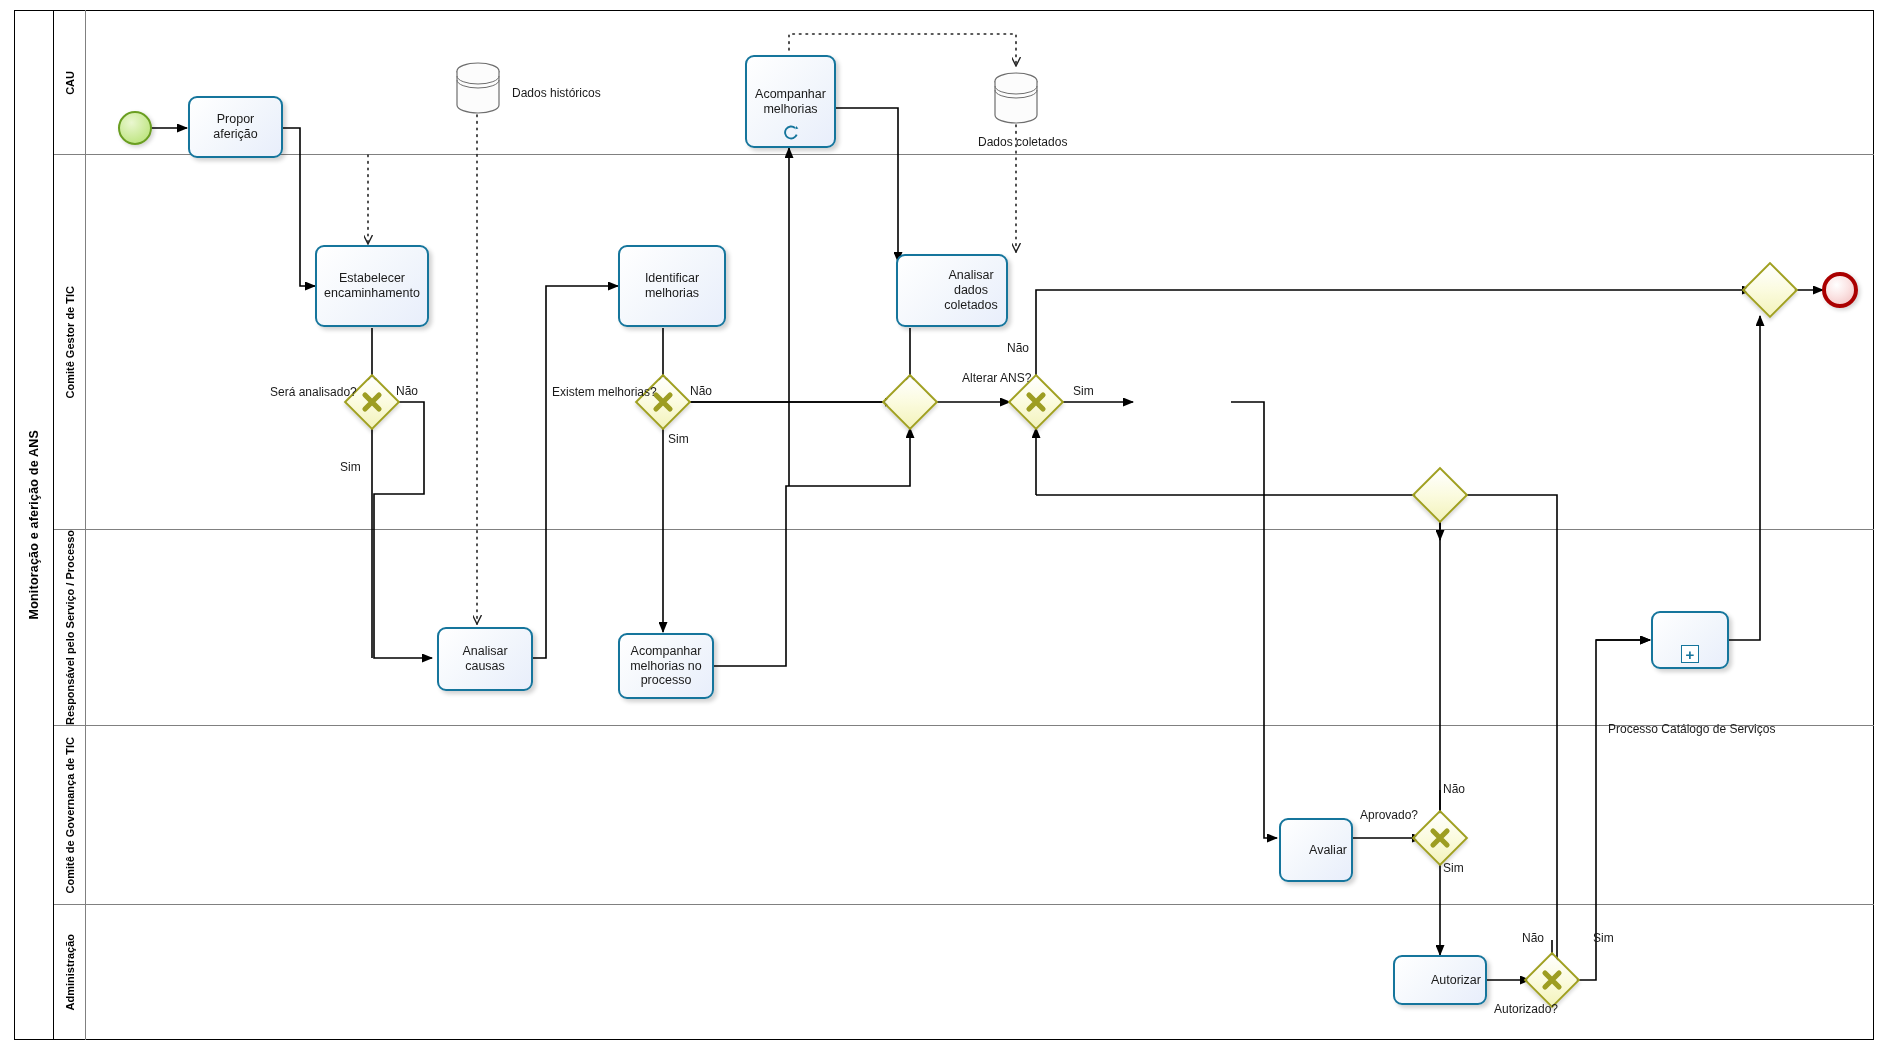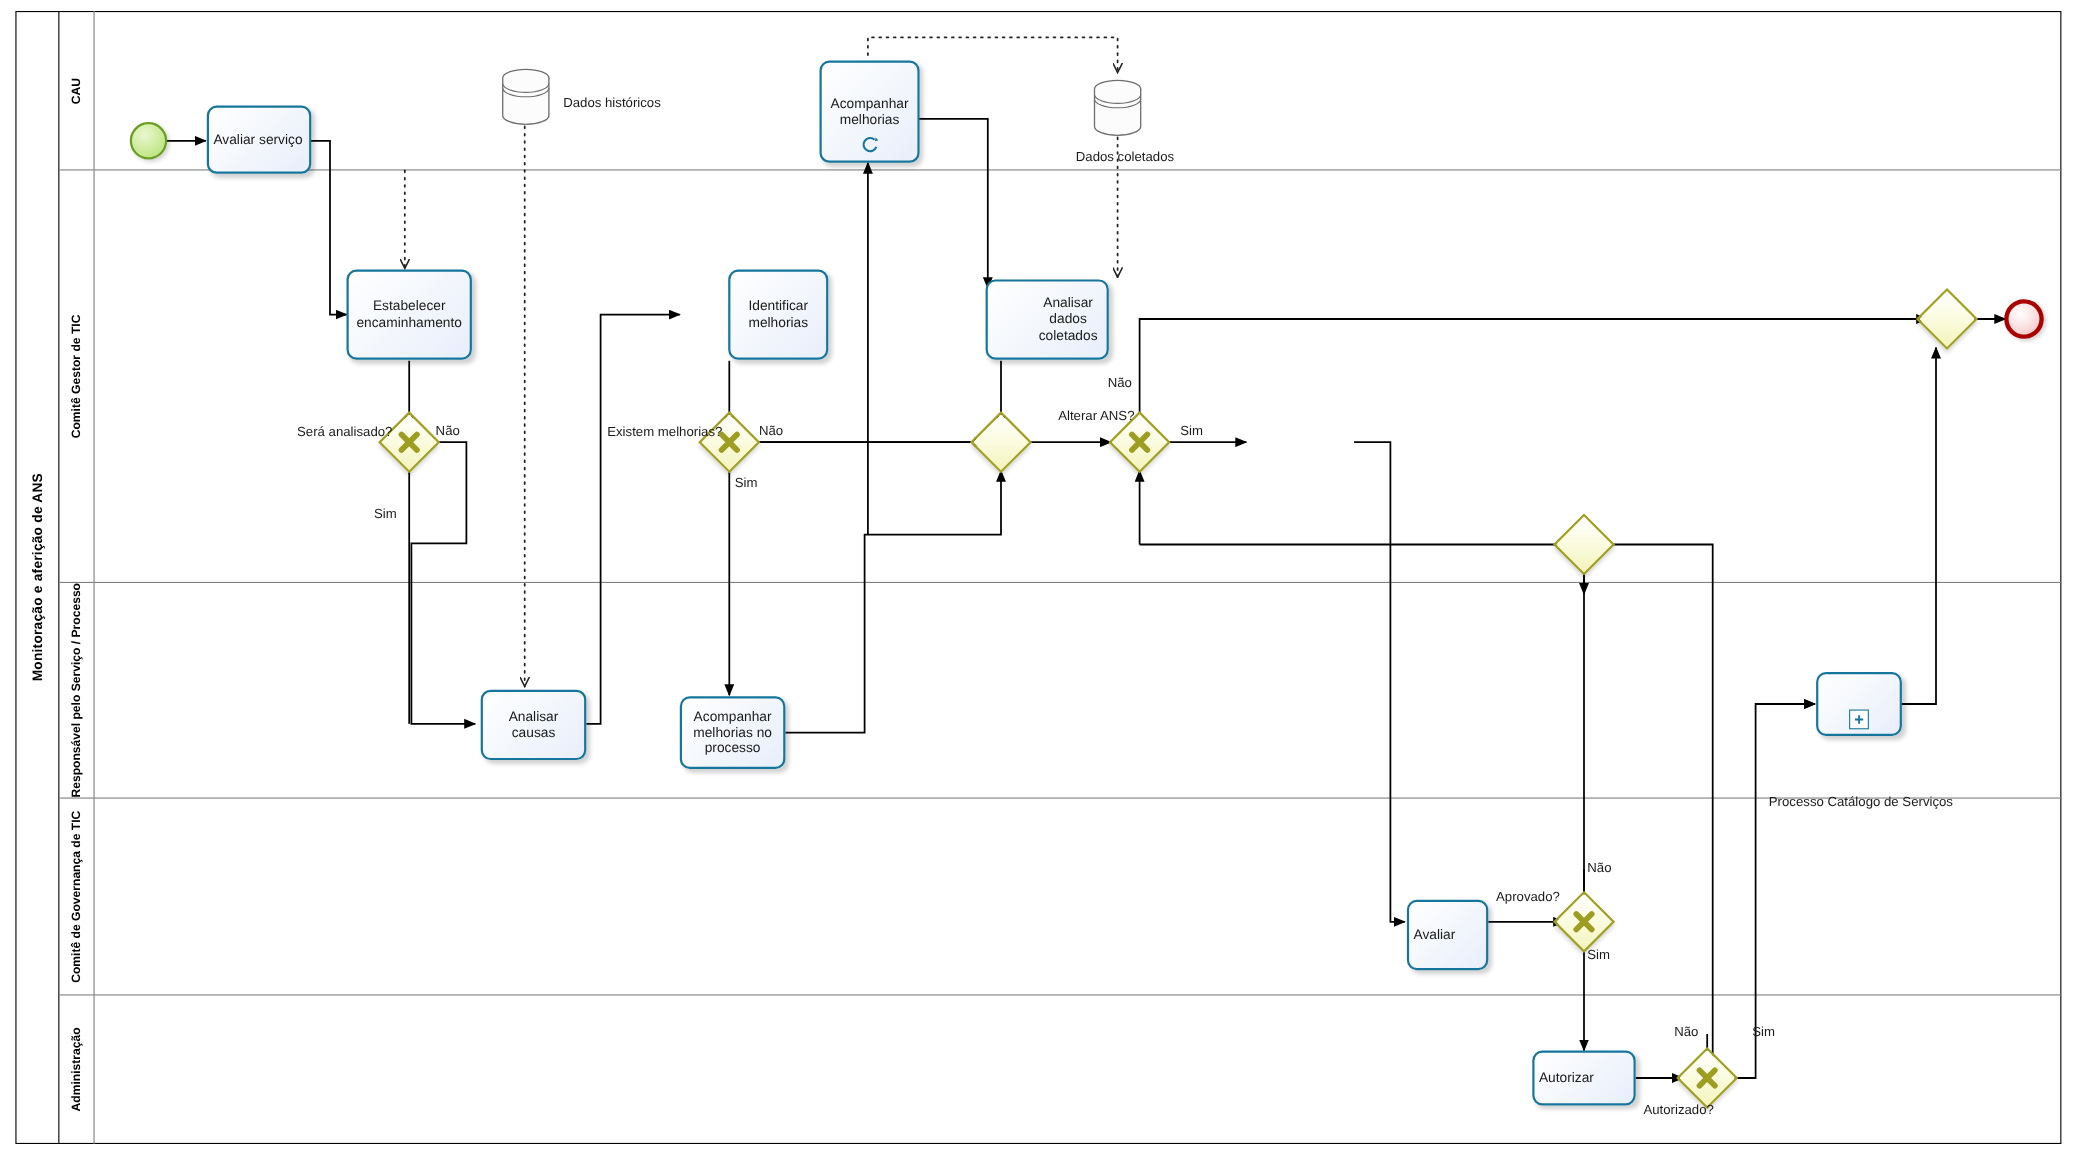--- a/index.html
+++ b/index.html
@@ -16,21 +16,21 @@
   .lane.last{border-bottom:none;}
   .lane-title{position:absolute;box-sizing:border-box;display:flex;align-items:center;justify-content:center;
      border-right:1px solid #808080;}
   .lane-title span{writing-mode:vertical-rl;transform:rotate(180deg);font-weight:bold;font-size:11px;color:#000;
      white-space:nowrap;}
 
   
   .task{position:absolute;box-sizing:border-box;border:2px solid #15759c;border-radius:9px;
      background:linear-gradient(135deg,#ffffff 0%,#f2f6fc 55%,#e8eefb 100%);
      box-shadow:3px 3px 4px rgba(0,0,0,.18);
-     display:flex;align-items:center;justify-content:flex-start;text-align:center;
+     display:flex;align-items:center;justify-content:flex-end;text-align:center;
      font-size:12.5px;color:#1a1a1a;line-height:1.18;padding:2px 4px;}
   .task .lbl{display:block;}
   .task .loop-marker{position:absolute;bottom:3px;left:50%;transform:translateX(-50%);
      color:#15759c;font-size:16px;line-height:1;}
   .task.subprocess{display:block;}
   .subprocess .sp-plus{position:absolute;bottom:4px;left:50%;transform:translateX(-50%);
      width:18px;height:18px;border:1.6px solid #15759c;background:#fff;box-sizing:border-box;
      display:flex;align-items:center;justify-content:center;color:#15759c;font-size:15px;
      font-weight:bold;line-height:1;}
   .ext-label{position:absolute;font-size:12px;color:#1a1a1a;white-space:nowrap;text-align:right;}
@@ -176,38 +176,38 @@
 
     <path class="assoc" d="M789,50 L789,34 L1016,34 L1016,66" marker-end="url(#ao)"></path>
 
     <path class="assoc" d="M1016,125 L1016,252" marker-end="url(#ao)"></path>
   </svg>
 
   <div class="event start" style="left:118px;top:111px;width:34px;height:34px;"></div>
   <div class="event end" style="left:1822px;top:272px;width:36px;height:36px;"></div>
 
   <div class="task" style="left:188px;top:96px;width:95px;height:62px;">
-    <span class="lbl">Avaliar serviço</span>
+    <span class="lbl">Propor aferição</span>
   </div>
 
   <div class="task" style="left:745px;top:55px;width:91px;height:93px;">
     <span class="lbl">Acompanhar melhorias</span>
     <span class="loop-marker">
       <svg width="17" height="15" viewBox="0 0 17 15">
           <path d="M14.2,9.6a6,6 0 1 1 -1.6,-6.6" fill="none" stroke="#15759c" stroke-width="1.9"></path>
           <path d="M13.6,1.1 L12.8,4.3 L15.9,3.4 z" fill="#15759c"></path>
         </svg>
     </span>
   </div>
 
   <div class="task" style="left:315px;top:245px;width:114px;height:82px;">
     <span class="lbl">Estabelecer encaminhamento</span>
   </div>
 
-  <div class="task" style="left:618px;top:245px;width:91px;height:82px;margin-left:44px;">
+  <div class="task" style="left:618px;top:245px;width:108px;height:82px;">
     <span class="lbl">Identificar melhorias</span>
   </div>
 
   <div class="task" style="left:896px;top:254px;width:112px;height:73px;padding-left:42px;">
     <span class="lbl">Analisar dados coletados</span>
   </div>
 
 
   <div class="task" style="left:437px;top:627px;width:96px;height:64px;">
     <span class="lbl">Analisar  causas</span>

